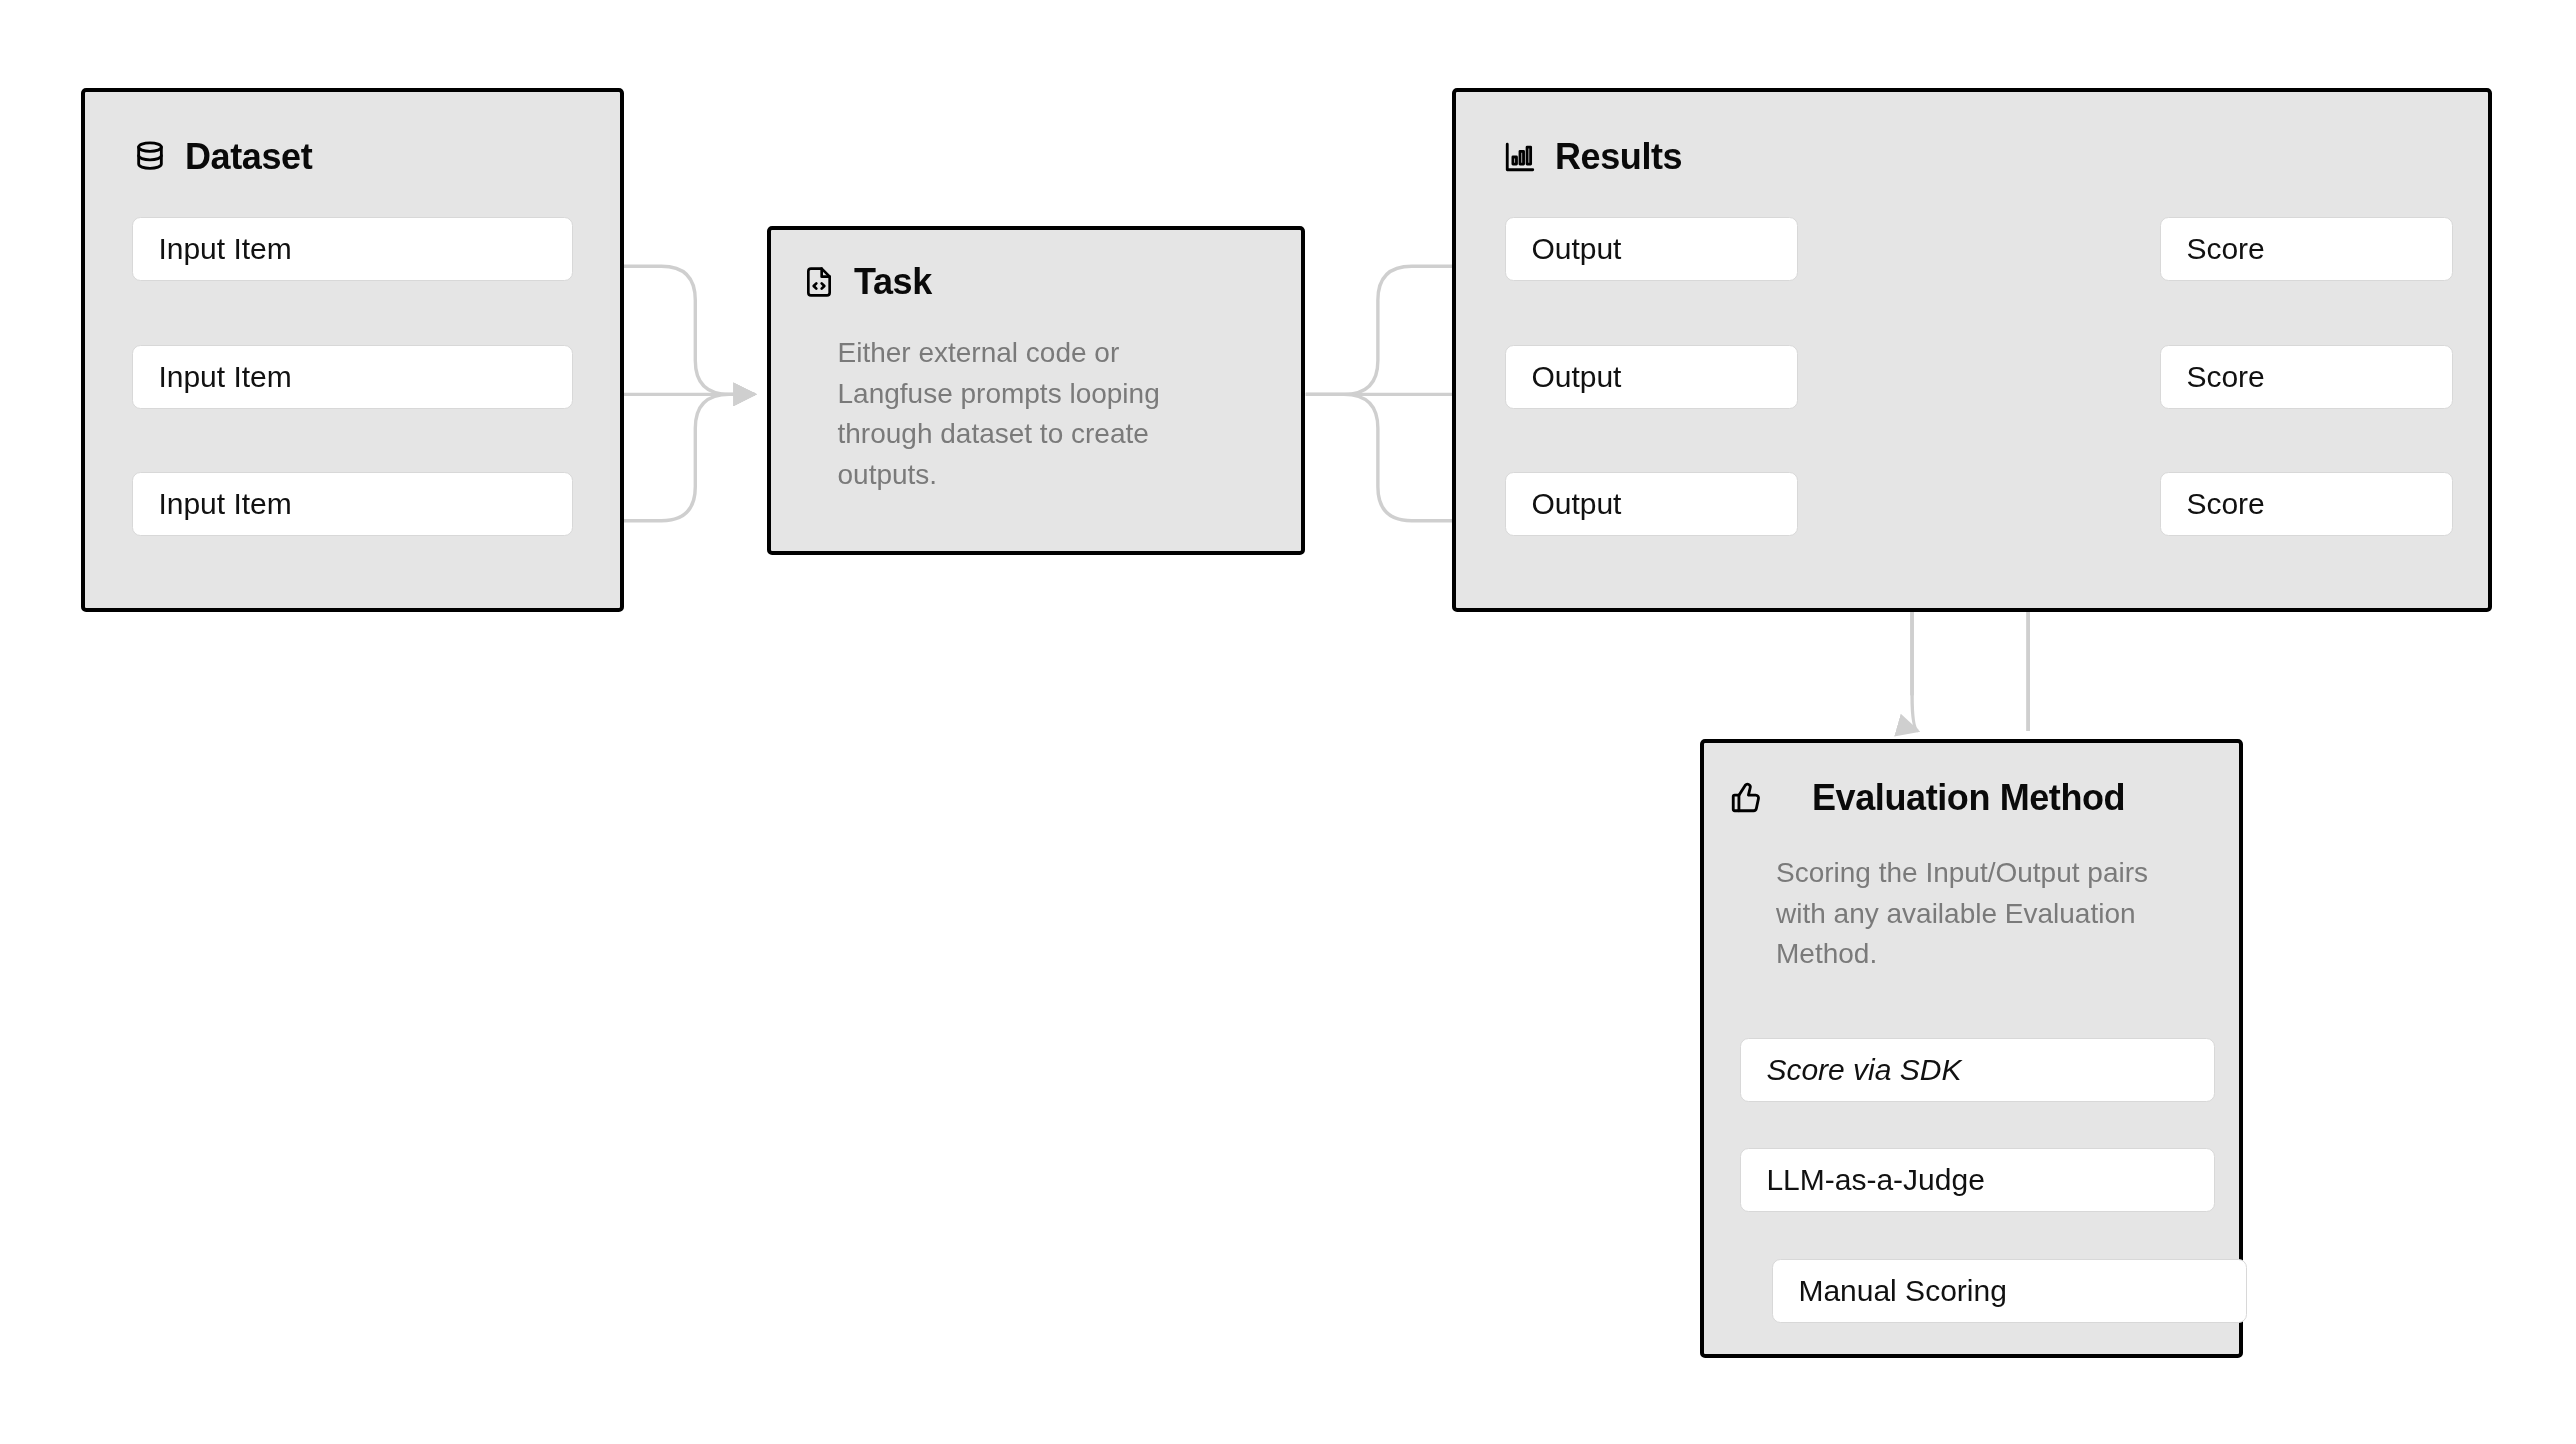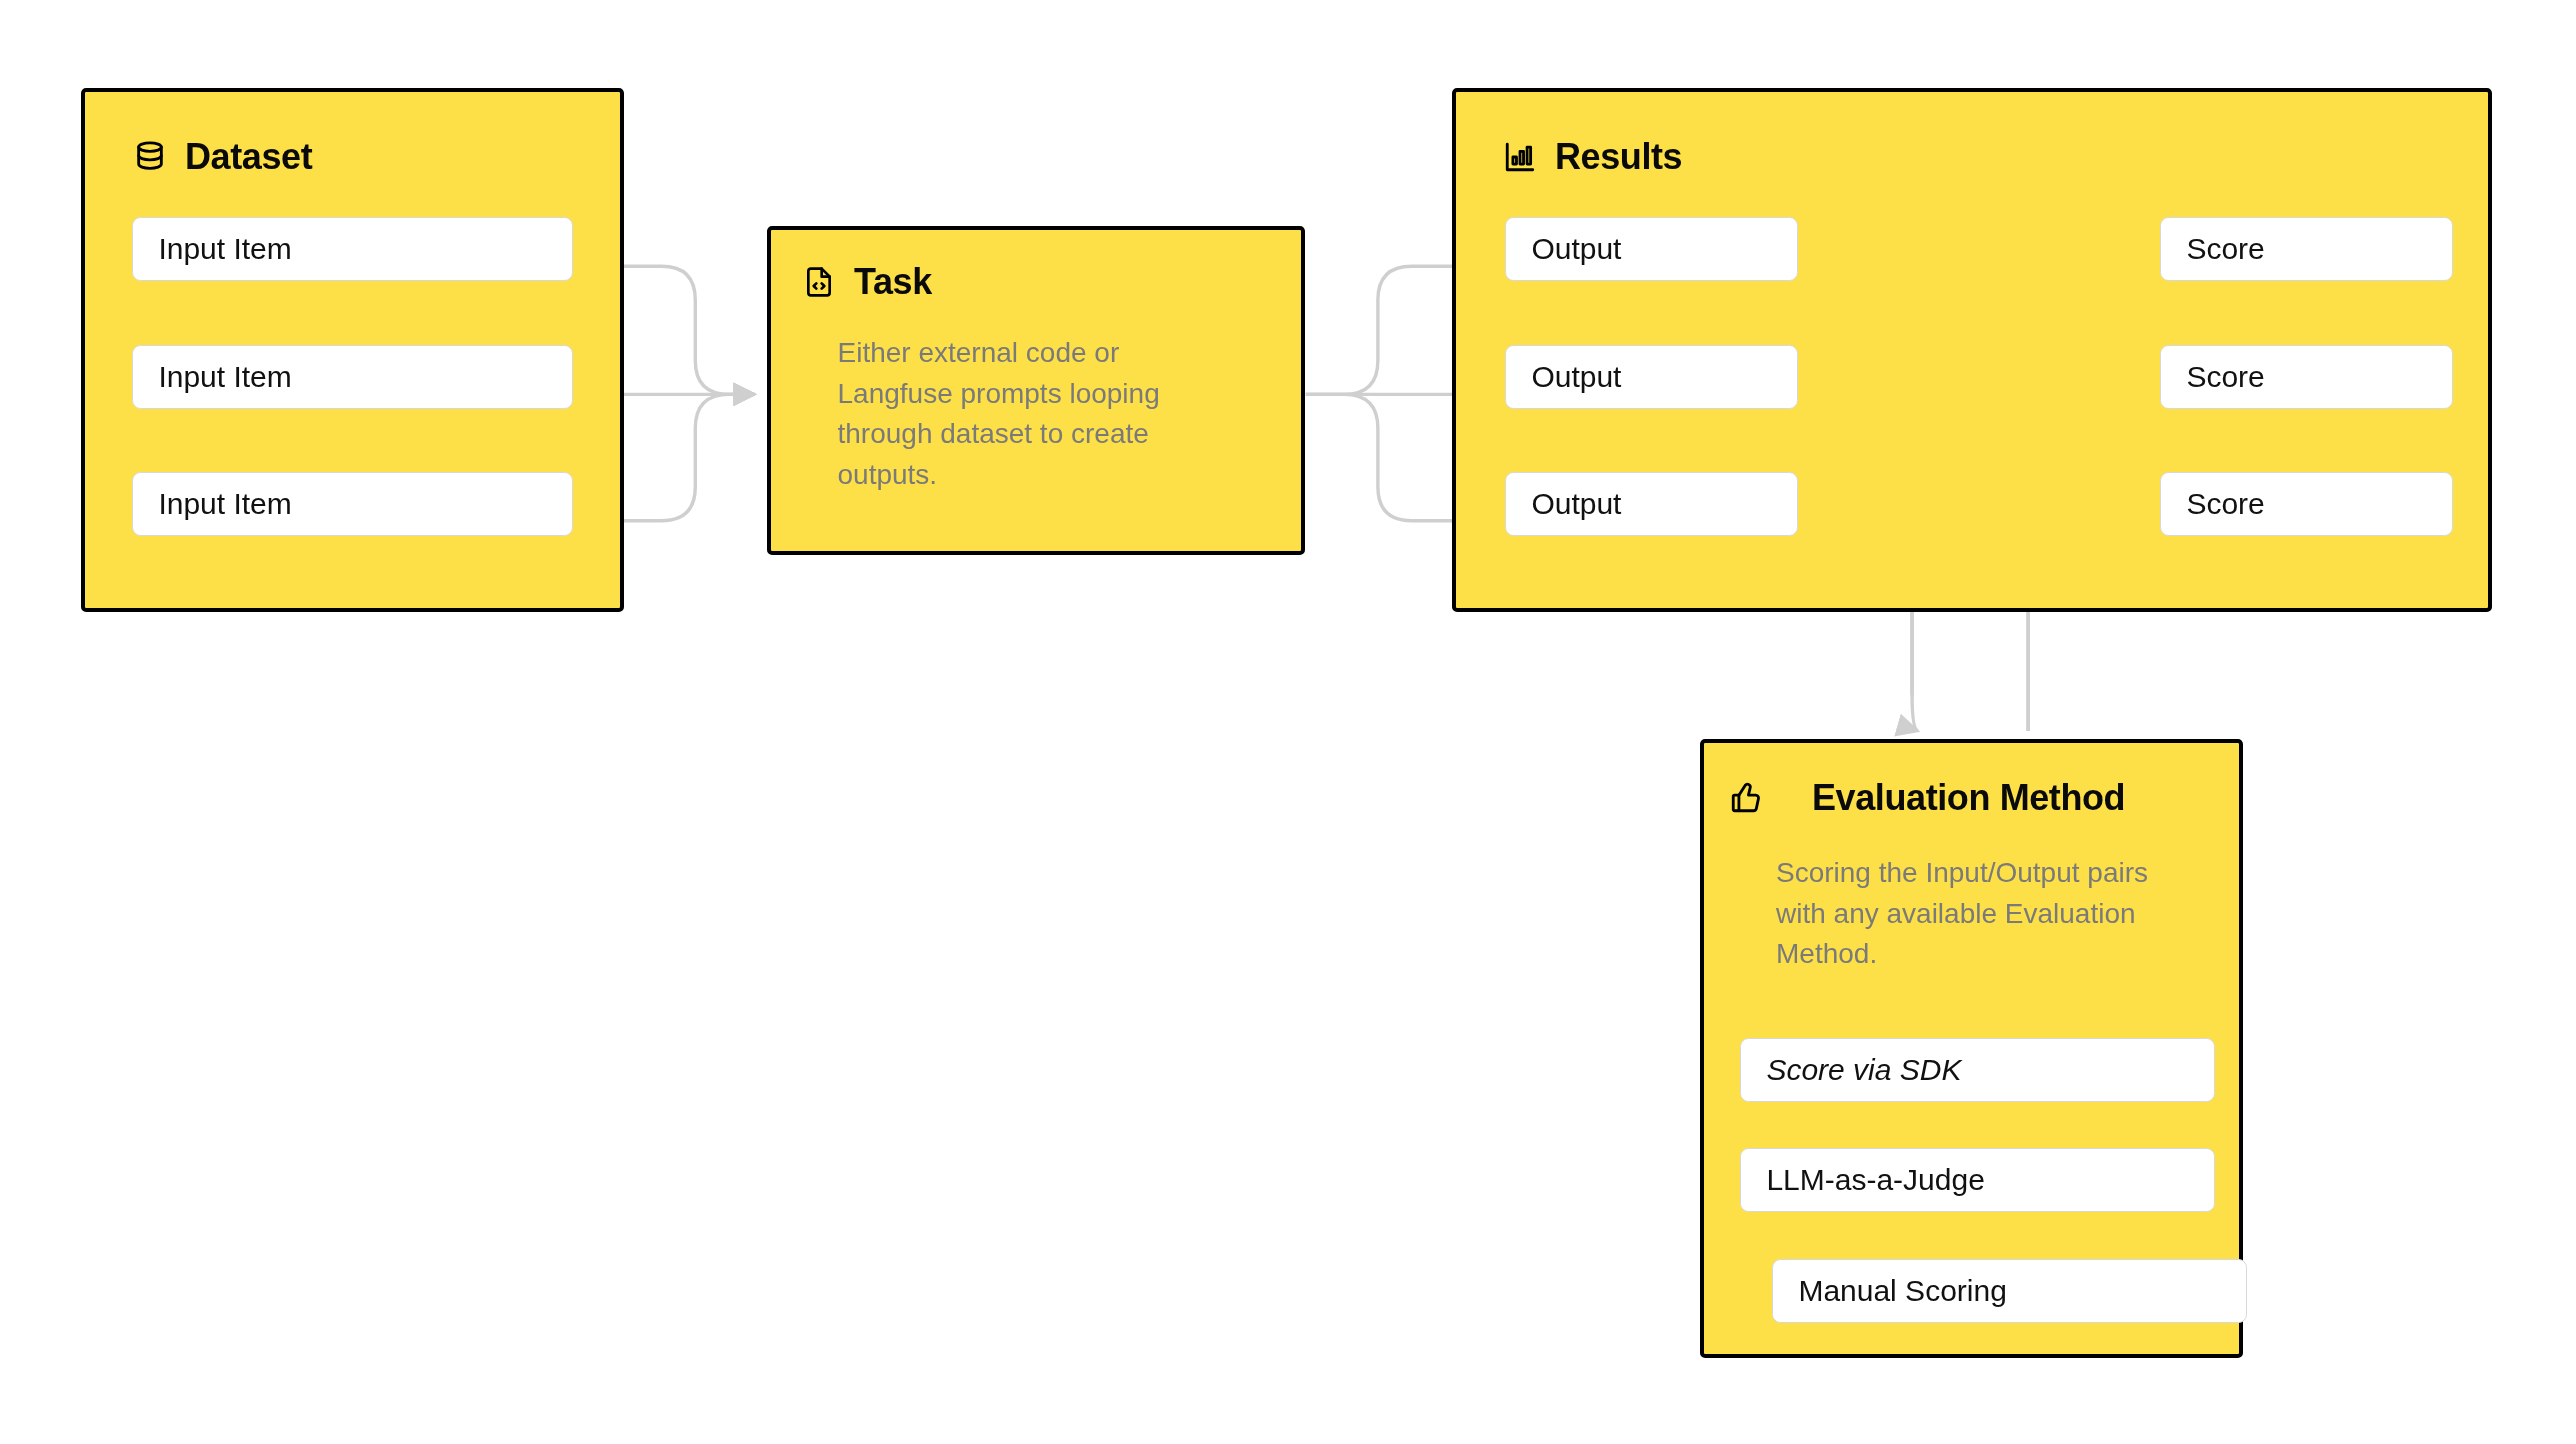--- a/index.html
+++ b/index.html
@@ -27,21 +27,21 @@
     left: 0;
     top: 0;
     width: 2576px;
     height: 1445px;
     pointer-events: none;
   }
 
   .node {
     position: absolute;
     box-sizing: border-box;
-    background: #fde047;
+    background: #e5e5e5;
     border: 4.2px solid #000000;
     border-radius: 5.1px;
     z-index: 2;
   }
 
   .node-header {
     display: flex;
     align-items: center;
     gap: 17px;
   }

